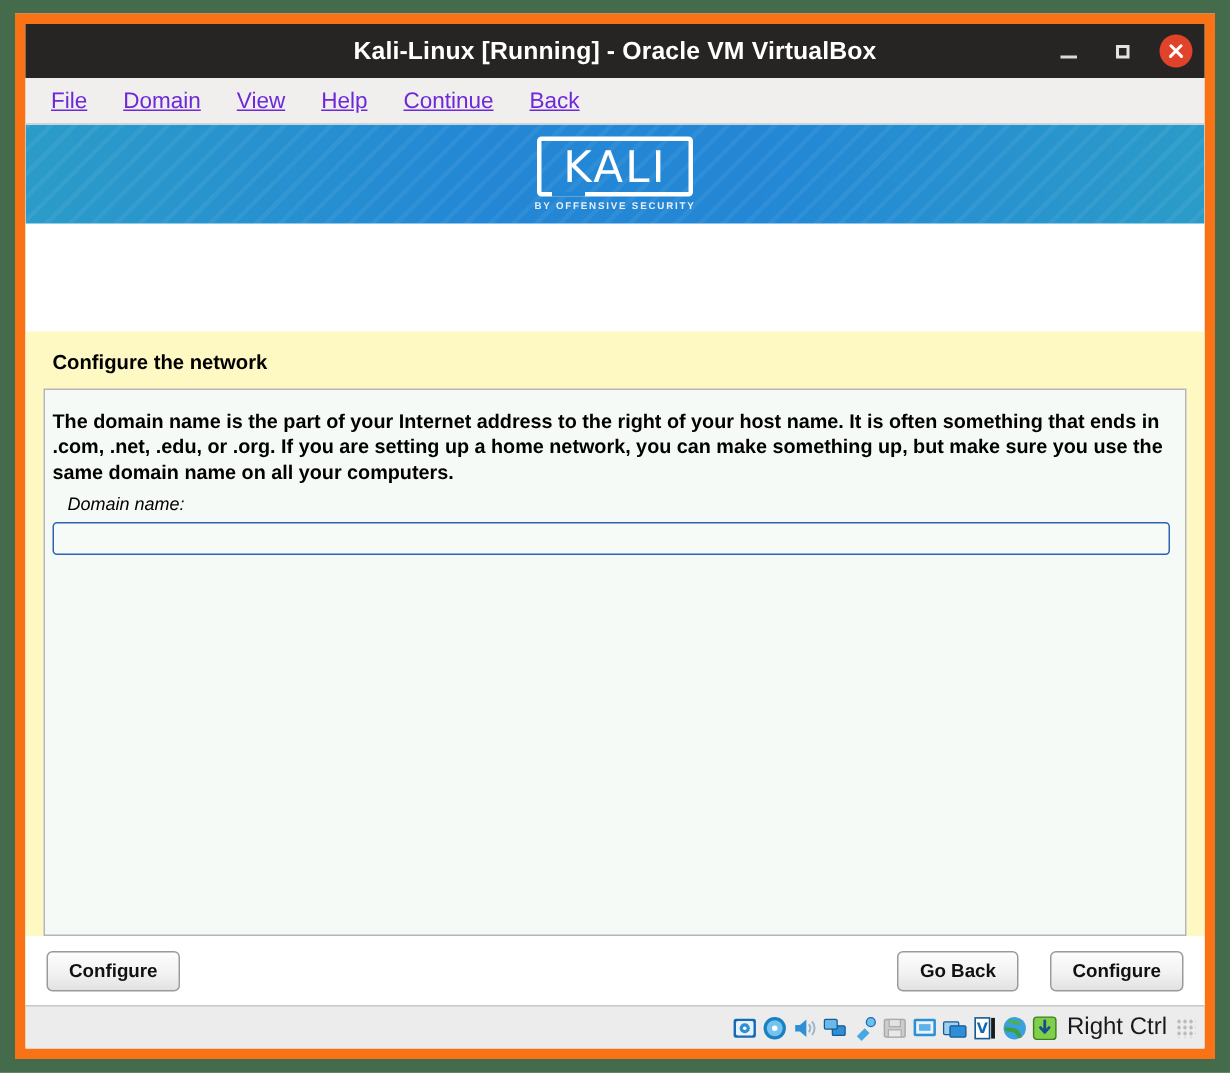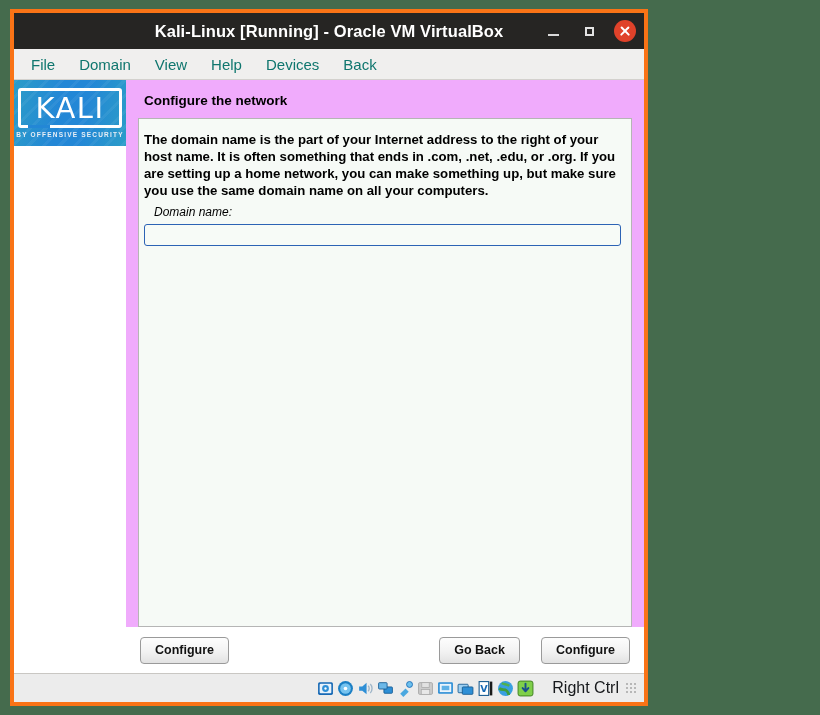--- a/index.html
+++ b/index.html
@@ -14,24 +14,24 @@
     height: 715px;
     background: #456b4d;
     overflow: hidden;
   }
 
   
   #vm-window {
     position: absolute;
     left: 10px;
     top: 9px;
-    width: 638px;
+    width: 800px;
     height: 697px;
     background: #ececec;
-    border: 4px solid #f97316;
+    border: 7px solid #f97316;
     box-sizing: border-box;
     display: flex;
     flex-direction: column;
   }
 
   
   .titlebar {
     position: relative;
     height: 36px;
     background: #262523;
@@ -103,33 +103,35 @@
     border-bottom: 1px solid #d3d1cd;
     display: flex;
     align-items: center;
     padding-left: 16px;
     gap: 22px;
     flex: 0 0 auto;
     box-sizing: border-box;
   }
   .menu-item {
     font-size: 15px;
-    color: #0f766e;
+    color: #6d28d9;
     cursor: default;
     padding: 2px 1px;
+    text-decoration: underline;
   }
 
   
   .vm-screen {
     flex: 1 1 auto;
     background: #ffffff;
     position: relative;
     overflow: hidden;
     display: flex;
-    flex-direction: row;
+    flex-direction: column;
+    gap: 40px;
   }
 
   
   .kali-banner {
     height: 66px;
     flex: 0 0 auto;
     position: relative;
     background:
       repeating-linear-gradient(135deg,
         rgba(255,255,255,0.055) 0px,
@@ -179,25 +181,26 @@
     color: #e8eef5;
     font-size: 6.5px;
     letter-spacing: 1.2px;
     font-weight: bold;
     margin-top: 3px;
   }
 
   
   .installer {
     flex: 1 1 auto;
-    background: #f0abfc;
+    background: #fef9c3;
     padding: 0;
     position: relative;
     display: flex;
     flex-direction: column;
+    margin-top: 32px;
   }
   .installer-heading {
     font-size: 13.5px;
     font-weight: bold;
     color: #000000;
     padding: 13px 0 10px 18px;
   }
   .panel {
     margin: 0 12px 0 12px;
     border: 1px solid #b5b5b5;
@@ -280,21 +283,21 @@
     gap: 3px;
   }
   .sicon {
     width: 17px;
     height: 17px;
     display: block;
   }
   .host-key {
     font-size: 16px;
     color: #17191c;
-    margin-left: 18px;
+    margin-left: 6px;
     margin-right: 4px;
   }
   .grip {
     width: 13px;
     height: 13px;
     margin-left: 2px;
     opacity: 0.55;
     background-image:
       radial-gradient(circle at 2px 2px, #8b8b8b 1px, transparent 1.2px);
     background-size: 4px 4px;
@@ -320,21 +323,21 @@
           <div class="btn-close"></div>
         </div>
       </div>
     </div>
 
     <div class="menubar">
       <div class="menu-item">File</div>
       <div class="menu-item">Domain</div>
       <div class="menu-item">View</div>
       <div class="menu-item">Help</div>
-      <div class="menu-item">Devices</div>
+      <div class="menu-item">Continue</div>
       <div class="menu-item">Back</div>
     </div>
 
     <div class="vm-screen">
 
       <div class="kali-banner">
         <div class="kali-logo">
           <div class="kali-box">
             <span class="kali-word">KALI</span>
             <span class="kali-notch"></span>

